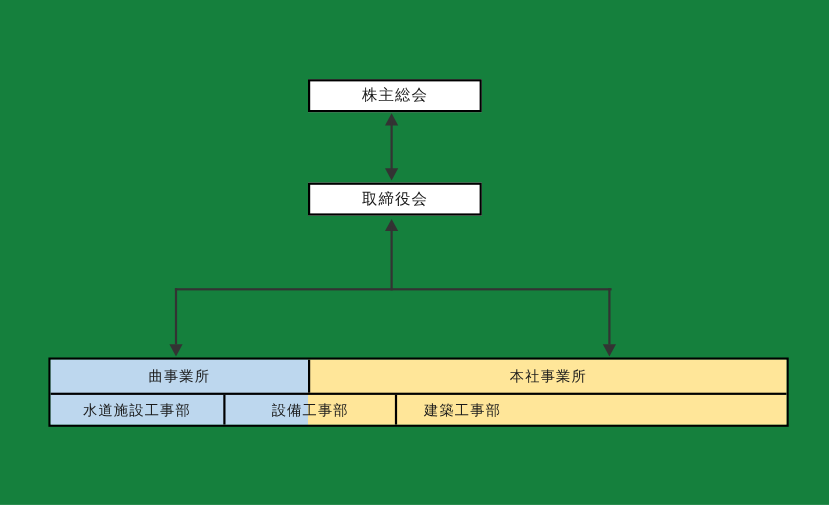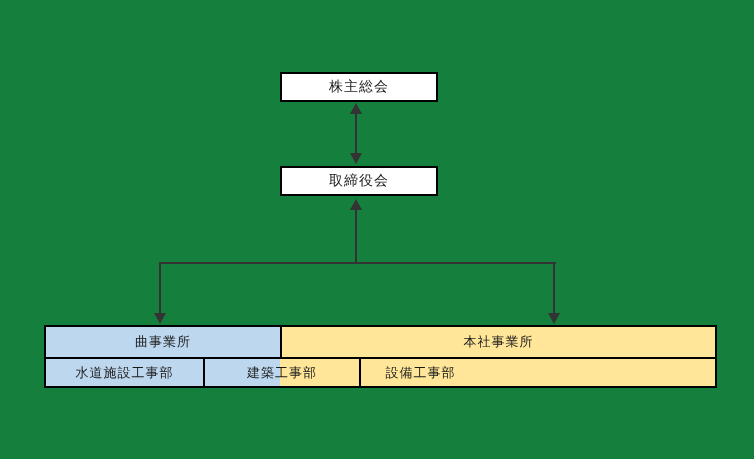--- a/index.html
+++ b/index.html
@@ -93,19 +93,19 @@
   <div class="orgtable">
     <div class="band blue"></div>
     <div class="band yellow"></div>
     <div class="rows">
       <div class="row row1">
         <div class="cell">曲事業所</div>
         <div class="cell">本社事業所</div>
       </div>
       <div class="row row2">
         <div class="cell">水道施設工事部</div>
+        <div class="cell">設備工事部</div>
         <div class="cell">建築工事部</div>
-        <div class="cell">設備工事部</div>
       </div>
     </div>
   </div>
 
 </div>
 
 </body></html>

